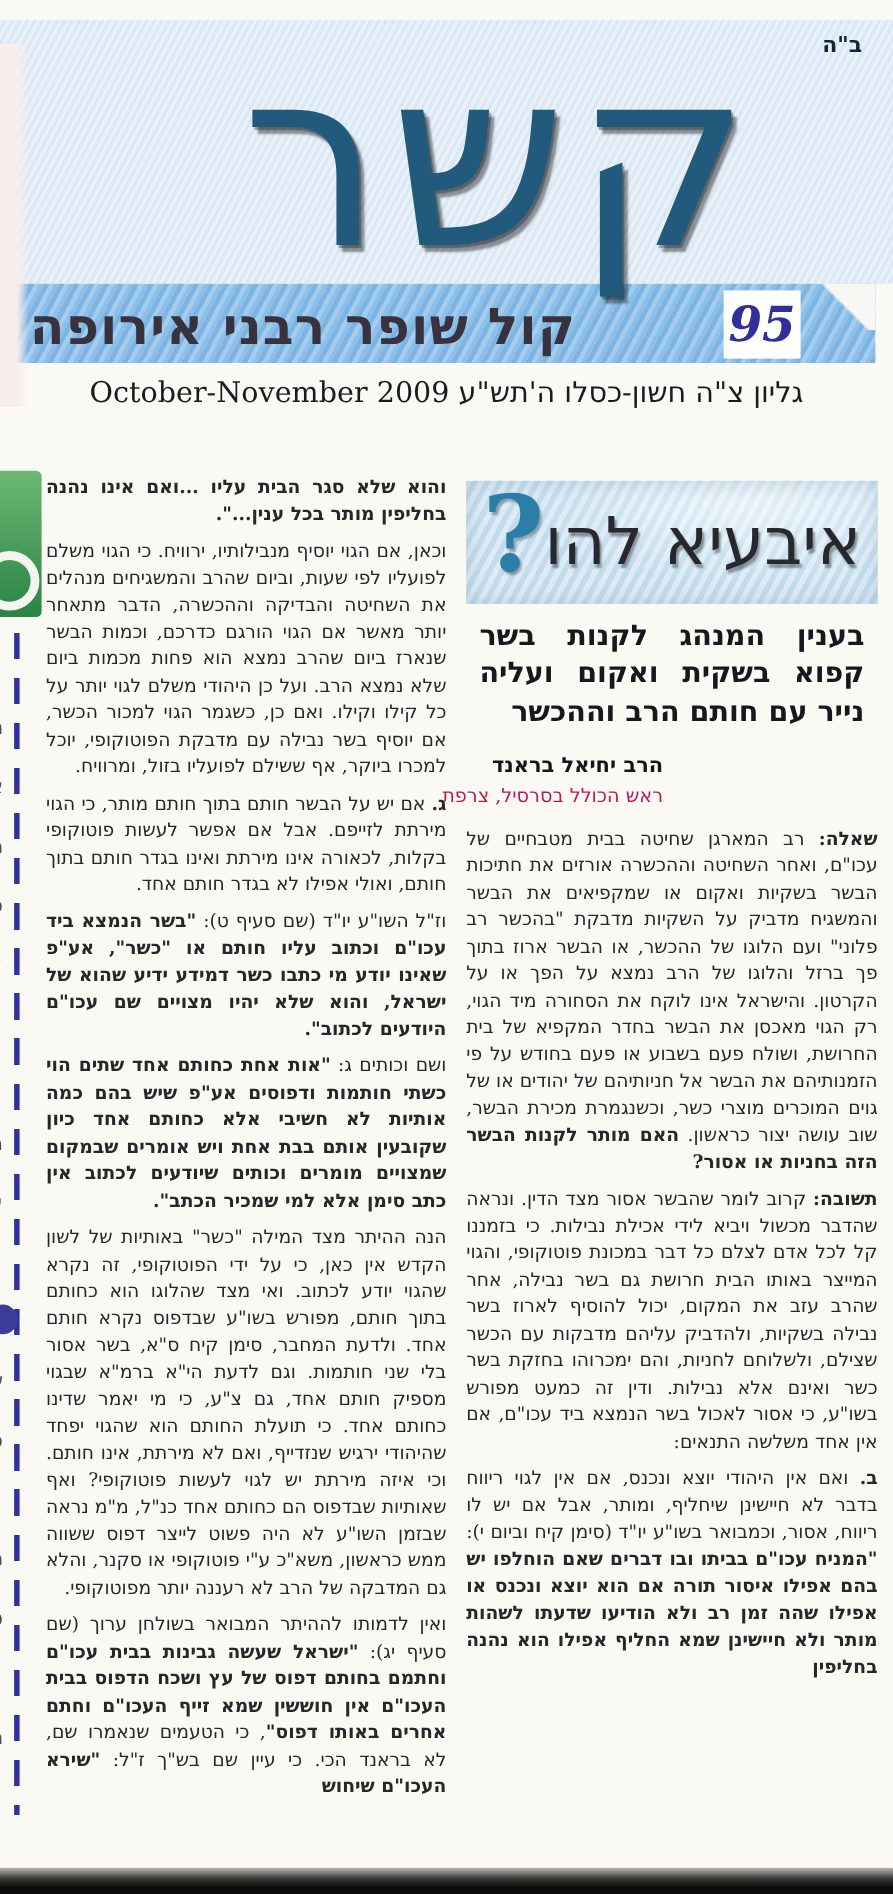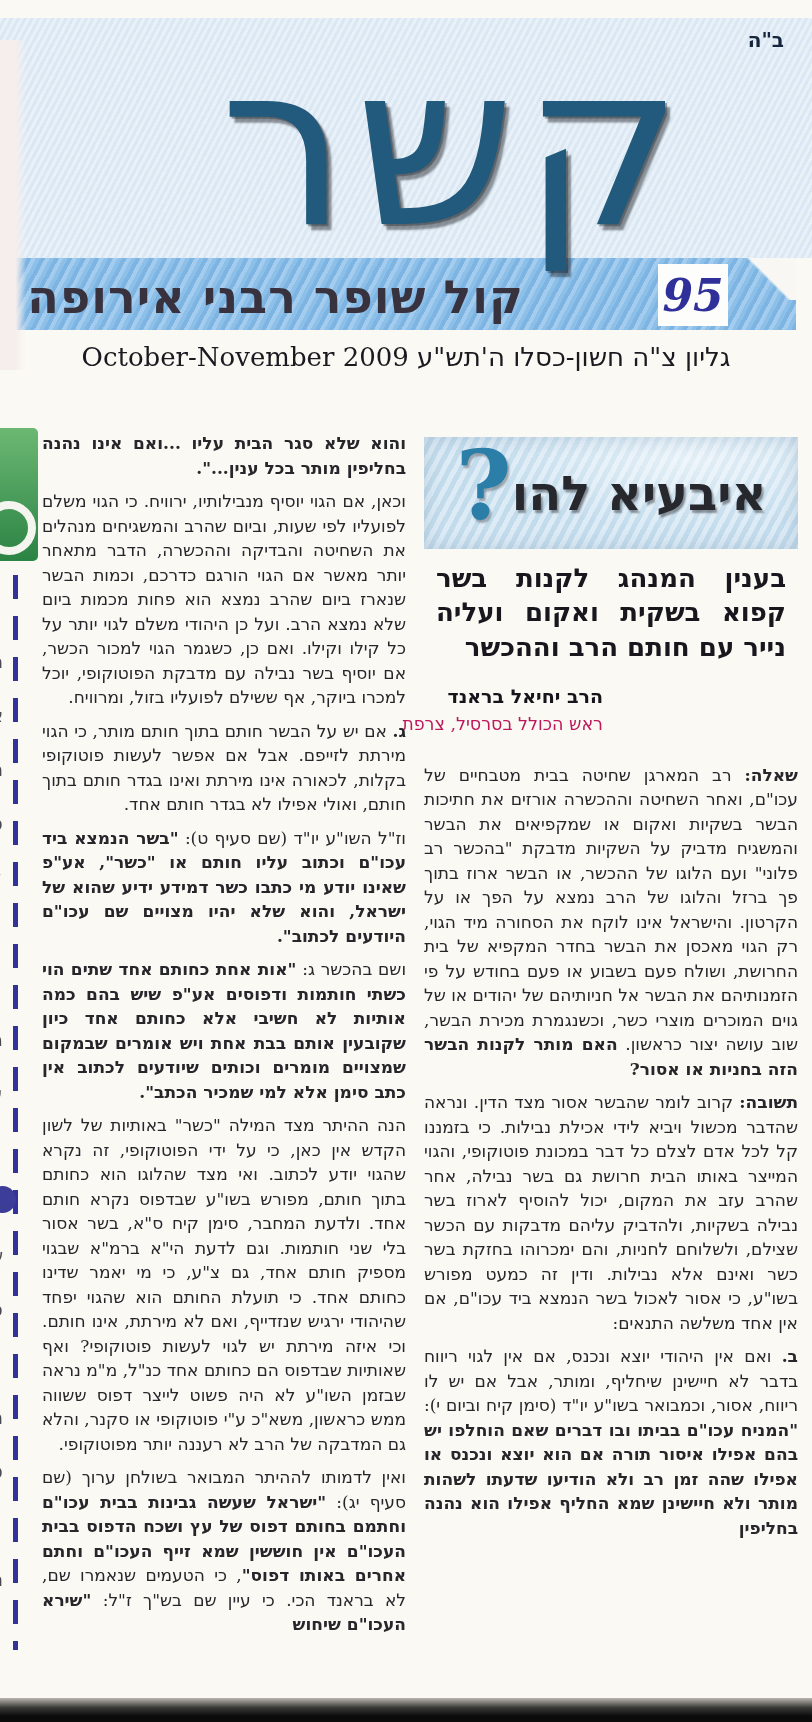--- a/index.html
+++ b/index.html
@@ -88,34 +88,34 @@
   .col-right{left:424px; top:437px; width:374px;}
   .q-banner{
     height:112px; margin-bottom:12px;
     background:
       radial-gradient(ellipse at 70% 20%, rgba(255,255,255,.55), rgba(255,255,255,0) 55%),
       repeating-linear-gradient(118deg,#dcebf6 0 5px,#c3dcec 5px 10px);
     display:flex; align-items:center; justify-content:center;
     box-shadow:inset 0 0 18px rgba(90,120,150,.25);
   }
   .q-headline{
-    font-size:48px; font-weight:bold; color:#27272e; line-height:1;
+    font-size:60px; font-weight:normal; color:#27272e; line-height:1;
     text-shadow:2px 3px 2px rgba(10,10,15,.4);
   }
   .q-mark{
     font-size:96px; font-weight:bold; color:#2b7ea7; line-height:1;
     margin-top:-14px; text-shadow:2px 3px 2px rgba(10,10,15,.3);
     font-family:"DejaVu Serif",serif;
   }
   .subhead{
     width:350px; margin:8px auto 20px; 
     font-size:26px; line-height:1.32; font-weight:bold; color:#17171d;
   }
   .author-block{ text-align:right; padding-left:0; padding-right:195px;
-    white-space:nowrap; margin-bottom:26px;}
+    white-space:nowrap; margin-bottom:14px;}
   .author-name{font-size:19px; font-weight:bold; color:#15151b; margin-bottom:4px;}
   .author-title{font-size:17.5px; color:#be185d;}
   
   .bottom-band{
     position:absolute; left:0; top:1698px; width:812px; height:24px;
     background:linear-gradient(180deg,#b9b6b0 0,#3a3a38 40%,#0b0b0b 75%);
   }
 </style>
 </head>
 <body>
@@ -161,20 +161,20 @@
         <p><span class="b">ב.</span><span> ואם אין היהודי יוצא ונכנס, אם אין לגוי ריווח בדבר לא חיישינן שיחליף, ומותר, אבל אם יש לו ריווח, אסור, וכמבואר בשו"ע יו"ד (סימן קיח וביום י): </span><span class="b">"המניח עכו"ם בביתו ובו דברים שאם הוחלפו יש בהם אפילו איסור תורה אם הוא יוצא ונכנס או אפילו שהה זמן רב ולא הודיעו שדעתו לשהות מותר ולא חיישינן שמא החליף אפילו הוא נהנה בחליפין</span></p>
       </div>
   </div>
 
   <div class="col col-left">
     <div>
         <p><span class="b">והוא שלא סגר הבית עליו ...ואם אינו נהנה בחליפין מותר בכל ענין...".</span></p>
         <p><span>וכאן, אם הגוי יוסיף מנבילותיו, ירוויח. כי הגוי משלם לפועליו לפי שעות, וביום שהרב והמשגיחים מנהלים את השחיטה והבדיקה וההכשרה, הדבר מתאחר יותר מאשר אם הגוי הורגם כדרכם, וכמות הבשר שנארז ביום שהרב נמצא הוא פחות מכמות ביום שלא נמצא הרב. ועל כן היהודי משלם לגוי יותר על כל קילו וקילו. ואם כן, כשגמר הגוי למכור הכשר, אם יוסיף בשר נבילה עם מדבקת הפוטוקופי, יוכל למכרו ביוקר, אף ששילם לפועליו בזול, ומרוויח.</span></p>
         <p><span class="b">ג.</span><span> אם יש על הבשר חותם בתוך חותם מותר, כי הגוי מירתת לזייפם. אבל אם אפשר לעשות פוטוקופי בקלות, לכאורה אינו מירתת ואינו בגדר חותם בתוך חותם, ואולי אפילו לא בגדר חותם אחד.</span></p>
         <p><span>וז"ל השו"ע יו"ד (שם סעיף ט): </span><span class="b">"בשר הנמצא ביד עכו"ם וכתוב עליו חותם או "כשר", אע"פ שאינו יודע מי כתבו כשר דמידע ידיע שהוא של ישראל, והוא שלא יהיו מצויים שם עכו"ם היודעים לכתוב".</span></p>
-        <p><span>ושם בהכשר ג: </span><span class="b">"אות אחת כחותם אחד שתים הוי כשתי חותמות ודפוסים אע"פ שיש בהם כמה אותיות לא חשיבי אלא כחותם אחד כיון שקובעין אותם בבת אחת ויש אומרים שבמקום שמצויים מומרים וכותים שיודעים לכתוב אין כתב סימן אלא למי שמכיר הכתב".</span></p>
+        <p><span>ושם וכותים ג: </span><span class="b">"אות אחת כחותם אחד שתים הוי כשתי חותמות ודפוסים אע"פ שיש בהם כמה אותיות לא חשיבי אלא כחותם אחד כיון שקובעין אותם בבת אחת ויש אומרים שבמקום שמצויים מומרים וכותים שיודעים לכתוב אין כתב סימן אלא למי שמכיר הכתב".</span></p>
         <p><span>הנה ההיתר מצד המילה "כשר" באותיות של לשון הקדש אין כאן, כי על ידי הפוטוקופי, זה נקרא שהגוי יודע לכתוב. ואי מצד שהלוגו הוא כחותם בתוך חותם, מפורש בשו"ע שבדפוס נקרא חותם אחד. ולדעת המחבר, סימן קיח ס"א, בשר אסור בלי שני חותמות. וגם לדעת הי"א ברמ"א שבגוי מספיק חותם אחד, גם צ"ע, כי מי יאמר שדינו כחותם אחד. כי תועלת החותם הוא שהגוי יפחד שהיהודי ירגיש שנזדייף, ואם לא מירתת, אינו חותם. וכי איזה מירתת יש לגוי לעשות פוטוקופי? ואף שאותיות שבדפוס הם כחותם אחד כנ"ל, מ"מ נראה שבזמן השו"ע לא היה פשוט לייצר דפוס ששווה ממש כראשון, משא"כ ע"י פוטוקופי או סקנר, והלא גם המדבקה של הרב לא רעננה יותר מפוטוקופי.</span></p>
         <p><span>ואין לדמותו לההיתר המבואר בשולחן ערוך (שם סעיף יג): </span><span class="b">"ישראל שעשה גבינות בבית עכו"ם וחתמם בחותם דפוס של עץ ושכח הדפוס בבית העכו"ם אין חוששין שמא זייף העכו"ם וחתם אחרים באותו דפוס"</span><span>, כי הטעמים שנאמרו שם, לא בראנד הכי. כי עיין שם בש"ך ז"ל: </span><span class="b">"שירא העכו"ם שיחוש</span></p>
       </div>
   </div>
 
   <div class="bottom-band"></div>
 </div>
 
 </body></html>

